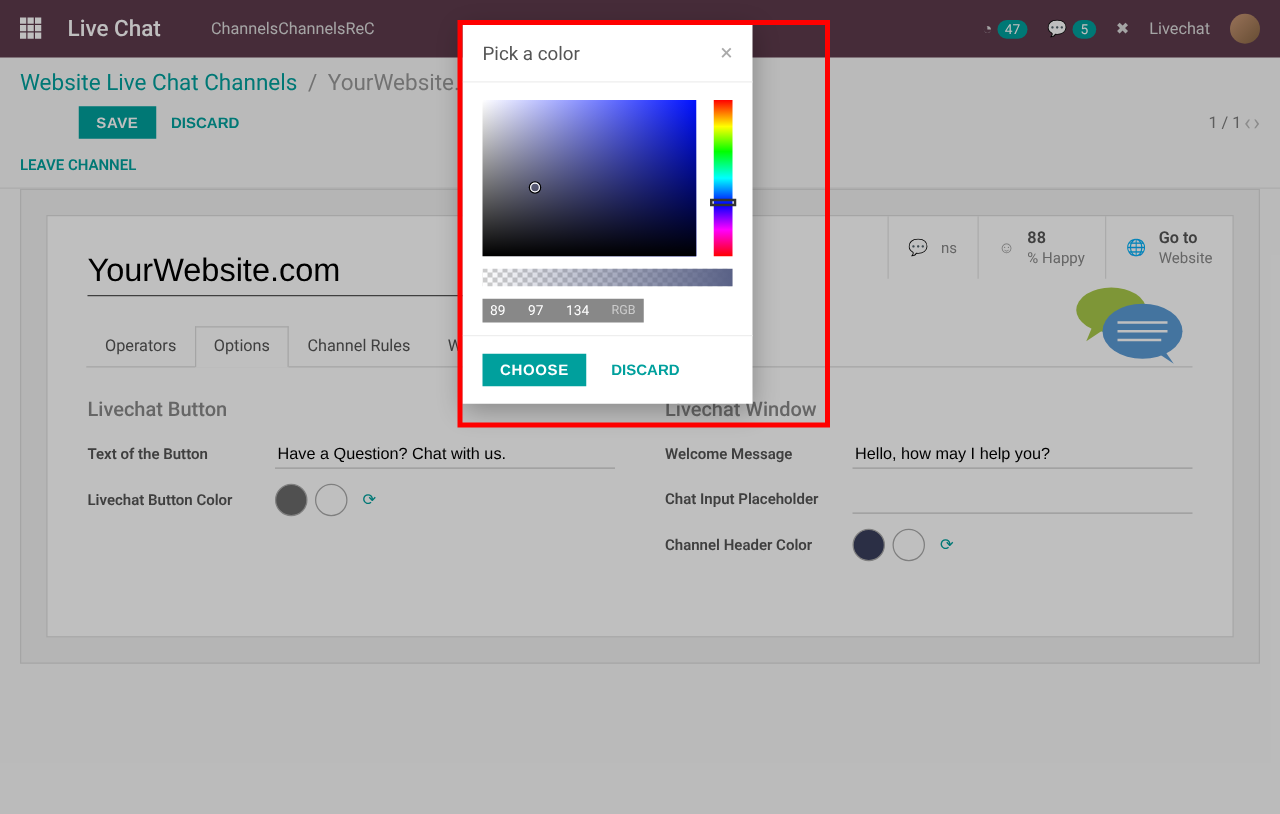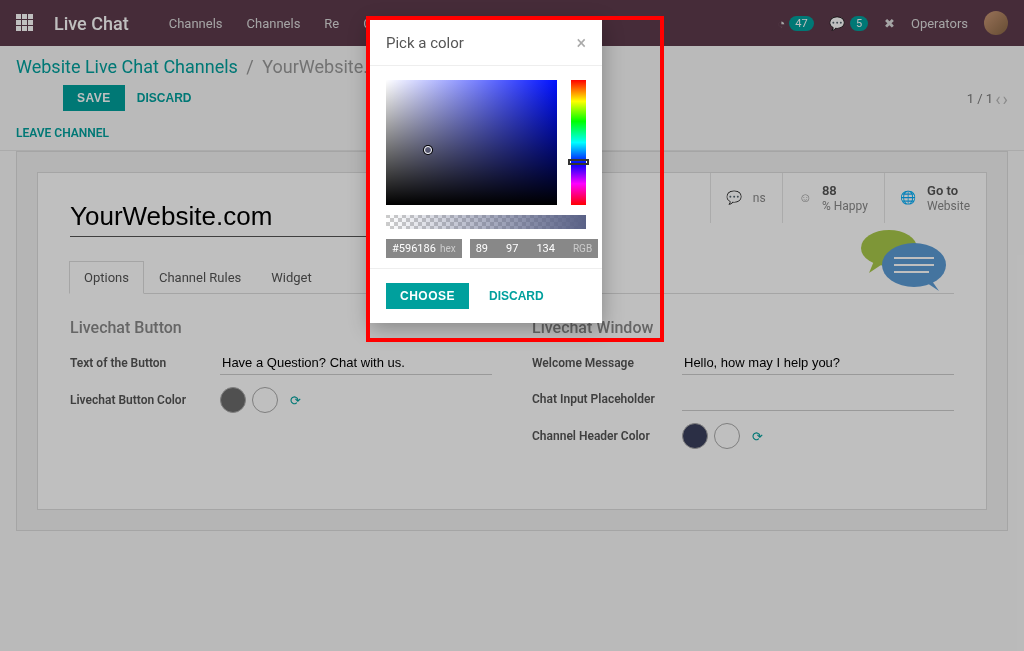--- a/index.html
+++ b/index.html
@@ -3,21 +3,21 @@
 <meta charset="utf-8">
 <style>
 * { box-sizing: border-box; margin: 0; padding: 0; }
 body { font-family: -apple-system, BlinkMacSystemFont, "Segoe UI", Roboto, Arial, sans-serif; font-size: 13px; color: #4c4c4c; background: #f9f9f9; width: 1024px; height: 651px; overflow: hidden; position: relative; }
 
 
 .topnav { height: 46px; background: #5e3b4d; color: #fff; display: flex; align-items: center; padding: 0 16px; }
 .apps-icon { width: 18px; height: 18px; display: grid; grid-template-columns: repeat(3,5px); grid-template-rows: repeat(3,5px); gap: 1px; margin-right: 20px; cursor: pointer; }
 .apps-icon span { background: #fff; width: 5px; height: 5px; }
 .brand { font-size: 18px; font-weight: 500; color: #fff; margin-right: 40px; }
-.nav-menu { display: flex; gap: 24px; }
+.nav-menu { display: flex; }
 .nav-item { color: #ddd; font-size: 13px; cursor: pointer; }
 .nav-right { margin-left: auto; display: flex; align-items: center; gap: 16px; }
 .nav-badge { background: #00a09d; color: #fff; font-size: 11px; padding: 1px 6px; border-radius: 8px; }
 .nav-icon-group { display: flex; align-items: center; gap: 4px; color: #ddd; cursor: pointer; }
 .avatar { width: 24px; height: 24px; border-radius: 50%; background: linear-gradient(135deg,#c97,#864); display:inline-block; }
 
 
 .control-panel { padding: 10px 0 0 16px; display: flex; align-items: center; }
 .breadcrumb { font-size: 18px; color: #00a09d; }
 .breadcrumb .sep { color: #999; margin: 0 4px; }
@@ -111,21 +111,21 @@
   <div class="nav-right">
     <div class="nav-icon-group">
       <span>◔</span>
       <span class="nav-badge">47</span>
     </div>
     <div class="nav-icon-group">
       <span>💬</span>
       <span class="nav-badge">5</span>
     </div>
     <span style="color:#ddd;cursor:pointer;">✖</span>
-    <span style="color:#ddd;">Operators</span>
+    <span style="color:#ddd;">Livechat</span>
     <span class="avatar"></span>
   </div>
 </div>
 
 <div class="control-panel">
   <div class="breadcrumb">
     <span style="cursor:pointer;">Website Live Chat Channels</span>
     <span class="sep">/</span>
     <span class="current">YourWebsite.</span>
   </div>
@@ -181,20 +181,21 @@
               <path d="M20 38 L15 50 L30 40 Z" fill="#a9c94a"></path>
               <ellipse cx="60" cy="42" rx="32" ry="22" fill="#5b9bd5"></ellipse>
               <path d="M78 58 L85 68 L70 58 Z" fill="#5b9bd5"></path>
               <line x1="40" y1="35" x2="80" y2="35" stroke="#fff" stroke-width="2"></line>
               <line x1="40" y1="42" x2="80" y2="42" stroke="#fff" stroke-width="2"></line>
               <line x1="40" y1="49" x2="75" y2="49" stroke="#fff" stroke-width="2"></line>
             </svg>
         </div>
 
         <div class="tabs">
+          <div class="tab">Operators</div>
           <div class="tab active">Options</div>
           <div class="tab">Channel Rules</div>
           <div class="tab">Widget</div>
         </div>
 
         <div class="form-cols">
           <div class="form-col">
             <div class="section-title">Livechat Button</div>
             <div class="field-row">
               <div class="field-label">Text of the Button</div>
@@ -245,24 +246,20 @@
     <div class="picker-main">
       <div class="sat-panel">
         <div class="sat-cursor"></div>
       </div>
       <div class="hue-strip">
         <div class="hue-cursor"></div>
       </div>
     </div>
     <div class="alpha-strip"></div>
     <div class="value-row">
-      <div class="hex-box">
-        <span>#596186</span>
-        <span class="tag">hex</span>
-      </div>
       <div class="rgb-box">
         <span>89</span>
         <span>97</span>
         <span>134</span>
         <span class="tag">RGB</span>
       </div>
     </div>
   </div>
   <div class="modal-footer">
     <button class="btn-primary">CHOOSE</button>

